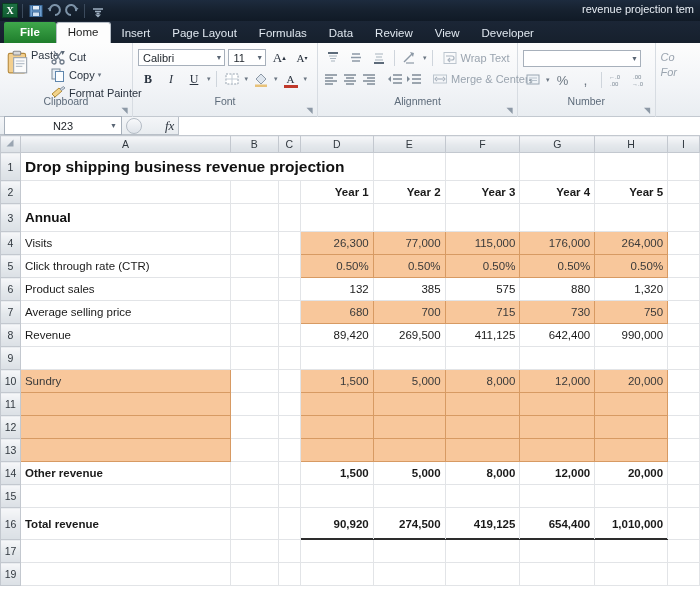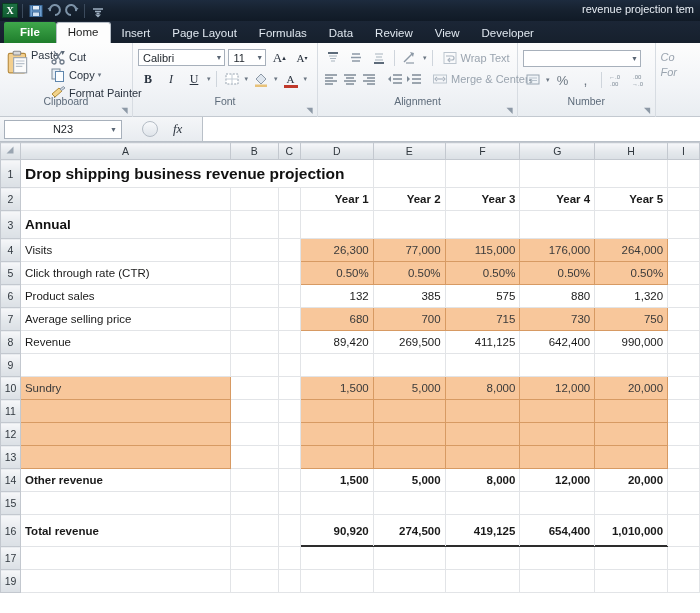--- a/index.html
+++ b/index.html
@@ -123,33 +123,33 @@
   }
   .btn-sq.serif { font-family: "Liberation Serif", serif; }
   .mini-caret { font-size: 7px; color: #6b7682; }
   .vsep { width: 1px; height: 16px; background: #cfd5dc; margin: 0 2px; }
 
   
   .numcombo { width: 118px; height: 17px; }
 
   
   .fbar {
-    height: 25px; width: 100%;
+    height: 18px; width: 100%;
     background: linear-gradient(to bottom,#f4f6f8,#e8ecf0);
     display: flex; align-items: center;
     border-bottom: 1px solid #b9c0c8;
   }
   .namebox {
     width: 118px; height: 19px; margin-left: 4px;
     background: #fff; border: 1px solid #a7b0bb;
     display: flex; align-items: center; justify-content: center;
     font-size: 11px; color: #1b1f24; position: relative;
   }
   .namebox .nb-caret { position: absolute; right: 4px; font-size: 7px; color: #5a6674; }
-  .fx-zone { display: flex; align-items: center; gap: 15px; padding: 0 20px; }
+  .fx-zone { display: flex; align-items: center; gap: 23px; padding: 0 4px; }
   .fx-round {
     width: 16px; height: 16px; border-radius: 8px;
     background: linear-gradient(to bottom,#f8f9fb,#dfe4ea);
     border: 1px solid #b4bcc5;
   }
   .fx-lbl { font-family: "Liberation Serif", serif; font-style: italic; font-size: 13px; color: #2e3640; }
   .fbar-input {
     flex: 1; height: 24px; background: #fff;
     border-left: 1px solid #b9c0c8;
   }

